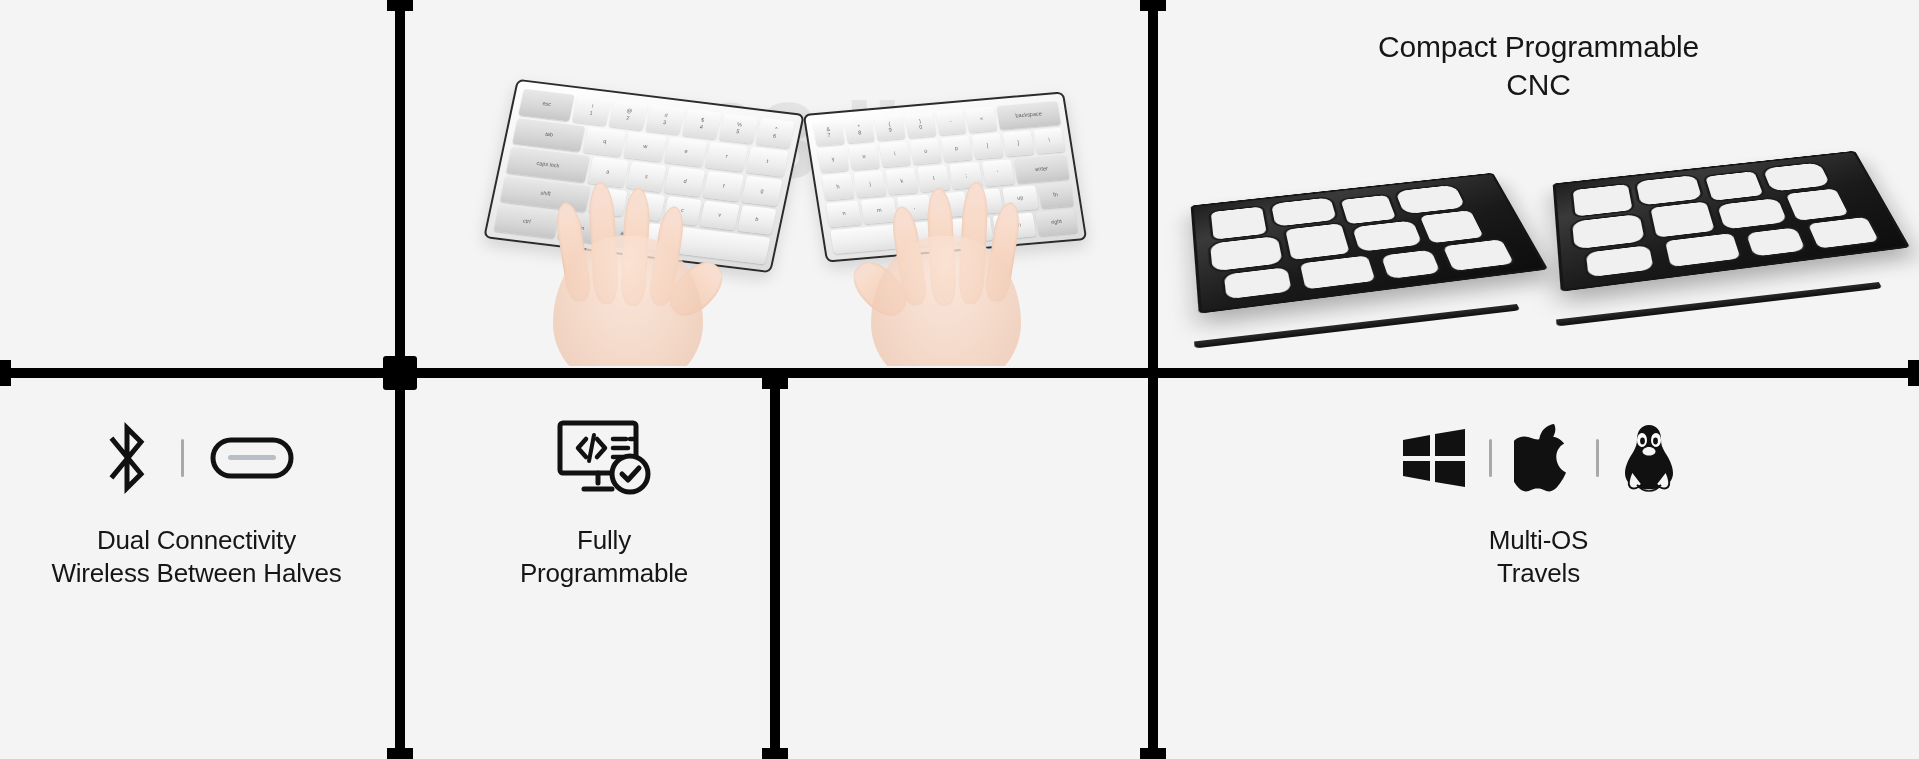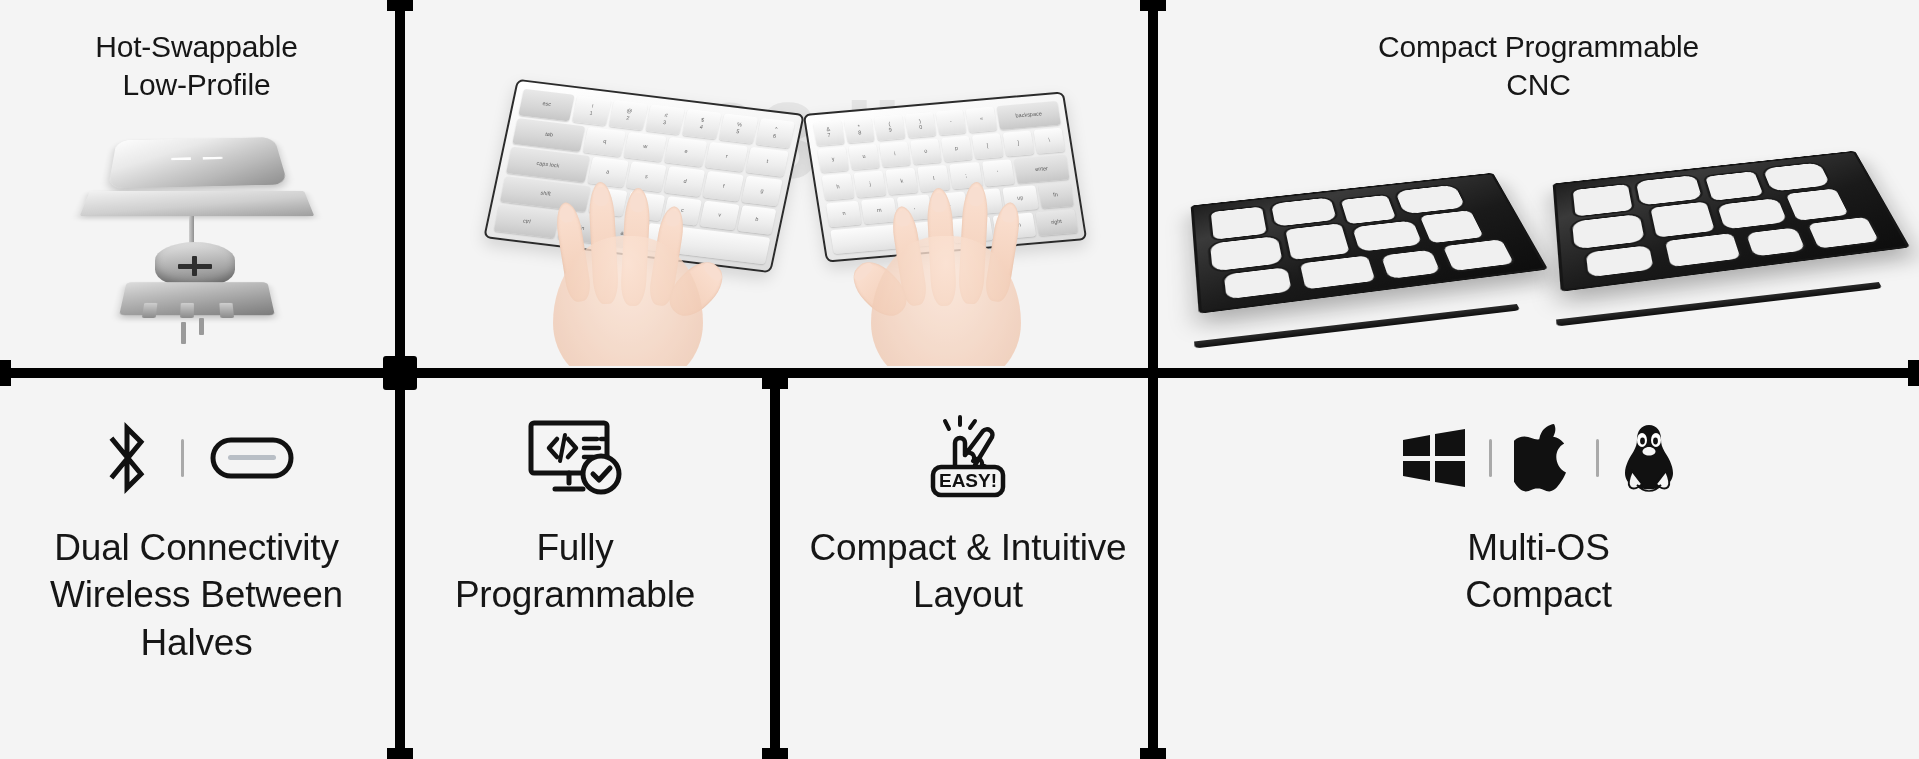--- a/index.html
+++ b/index.html
@@ -13,21 +13,21 @@
 
   
   .cell { position:absolute; overflow:hidden; }
   .title {
     position:absolute; left:0; right:0; text-align:center;
     font-size:30px; line-height:1.28; font-weight:400;
     letter-spacing:-0.2px; color:#161616; white-space:pre-line; z-index:6;
   }
   .caption {
     position:absolute; left:0; right:0; text-align:center;
-    font-size:37px; line-height:1.28; font-weight:400;
+    font-size:26px; line-height:1.28; font-weight:400;
     letter-spacing:-0.2px; color:#161616; white-space:pre-line; z-index:6;
   }
 
   
   .divh { position:absolute; background:#000; z-index:20; }
   .divv { position:absolute; background:#000; z-index:20; }
   .cap  { position:absolute; background:#000; z-index:21; }
   .junc { position:absolute; background:#000; z-index:22; }
   .junc:before, .junc:after{
     content:""; position:absolute; background:#000;
@@ -163,39 +163,20 @@
     align-items:center; justify-content:center; gap:26px; z-index:6;
   }
   .vsep{ width:3px; height:38px; background:#a9a9a9; border-radius:2px; }
   .ico svg{ display:block; }
 </style>
 </head>
 <body>
 
 <div id="grid">
 
-  <div class="cell" style="left:0;top:0;width:393px;height:366px;">
-    <div class="title" style="top:28px;">Hot-Swappable
-Low-Profile</div>
-    <div class="switch-art">
-      <div class="kc-top"></div>
-      <div class="kc-plate"></div>
-      <div class="kc-stem"></div>
-      <div class="sw-cyl">
-        <div class="sw-cross"></div>
-      </div>
-      <div class="sw-base">
-        <i style="left:22px;"></i>
-          <i style="left:58px;"></i>
-          <i style="left:96px;"></i>
-      </div>
-      <div class="pin" style="left:104px;top:204px;"></div>
-      <div class="pin" style="left:122px;top:200px;height:17px;"></div>
-    </div>
-  </div>
 
   <div class="cell" style="left:409px;top:0;width:740px;height:366px;">
     <div class="watermark" style="left:205px;top:78px;">0.93 lbs</div>
 
     <div class="kb" style="left:90px;top:95px;width:290px;height:162px;transform:rotate(7deg) skewX(-5deg);">
       <div class="kb-body"></div>
       <div class="keys">
         <div class="krow">
           <div class="key mod w15">esc</div>
           <div class="key">
@@ -414,55 +395,39 @@
         <svg width="84" height="42" viewBox="0 0 84 42">
           <rect x="3" y="3" width="78" height="36" rx="18" ry="18" fill="none" stroke="#111" stroke-width="5"></rect>
           <rect x="18" y="18" width="48" height="5" rx="2.5" fill="#b9bfc6"></rect>
         </svg>
       </span>
     </div>
     <div class="caption" style="top:146px;">Dual Connectivity
 Wireless Between Halves</div>
   </div>
 
-  <div class="cell" style="left:392px;top:378px;width:366px;height:381px;">
+  <div class="cell" style="left:421px;top:378px;width:366px;height:381px;">
     <div class="iconrow" style="top:40px;height:80px;">
       <span class="ico">
         <svg width="96" height="78" viewBox="0 0 96 78">
           <rect x="4" y="4" width="76" height="50" rx="3" fill="none" stroke="#111" stroke-width="5"></rect>
           <path d="M30 20 L22 29 L30 38" fill="none" stroke="#111" stroke-width="4.5" stroke-linecap="round" stroke-linejoin="round"></path>
           <path d="M41 20 L49 29 L41 38" fill="none" stroke="#111" stroke-width="4.5" stroke-linecap="round" stroke-linejoin="round"></path>
           <path d="M33 42 L38 16" fill="none" stroke="#111" stroke-width="4" stroke-linecap="round"></path>
           <path d="M57 20 H70 M74 20 H78 M57 29 H72 M57 38 H66" stroke="#111" stroke-width="4.5" stroke-linecap="round"></path>
           <path d="M42 54 V64 M28 70 H56" stroke="#111" stroke-width="5" stroke-linecap="round"></path>
           <circle cx="74" cy="55" r="18" fill="#f4f4f4" stroke="#111" stroke-width="5"></circle>
           <path d="M66 55 L72 61 L83 49" fill="none" stroke="#111" stroke-width="5" stroke-linecap="round" stroke-linejoin="round"></path>
         </svg>
       </span>
     </div>
     <div class="caption" style="top:146px;">Fully
 Programmable</div>
   </div>
 
-  <div class="cell" style="left:785px;top:378px;width:366px;height:381px;">
-    <div class="iconrow" style="top:36px;height:86px;">
-      <span class="ico">
-        <svg width="86" height="84" viewBox="0 0 86 84">
-          <path d="M24 14 L20 6 M35 10 L35 2 M45 13 L50 6" stroke="#111" stroke-width="4" stroke-linecap="round"></path>
-          <path d="M30 50 L30 28 a5 5 0 0 1 10 0 L40 40 L58 16
-                   a5.5 5.5 0 0 1 9 6 L50 50" fill="#f4f4f4" stroke="#111" stroke-width="4.5" stroke-linejoin="round" stroke-linecap="round"></path>
-          <path d="M40 40 a5 5 0 0 1 9 4 M48 46 a5 5 0 0 1 9 4 M55 52 a5 5 0 0 1 8 5" fill="none" stroke="#111" stroke-width="4.2" stroke-linecap="round"></path>
-          <rect x="8" y="52" width="70" height="28" rx="8" fill="#f4f4f4" stroke="#111" stroke-width="4.5"></rect>
-          <text x="43" y="72" text-anchor="middle" font-family="Liberation Sans, sans-serif" font-size="19" font-weight="700" fill="#111">EASY!</text>
-        </svg>
-      </span>
-    </div>
-    <div class="caption" style="top:146px;">Compact &amp; Intuitive
-Layout</div>
-  </div>
 
   <div class="cell" style="left:1158px;top:378px;width:761px;height:381px;">
     <div class="iconrow" style="top:42px;height:76px;gap:22px;">
       <span class="ico">
         <svg width="66" height="60" viewBox="0 0 66 60">
           <path d="M2 12 L29 7 L29 28 L2 28 Z" fill="#111"></path>
           <path d="M34 6 L64 1 L64 28 L34 28 Z" fill="#111"></path>
           <path d="M2 33 L29 33 L29 53 L2 48 Z" fill="#111"></path>
           <path d="M34 33 L64 33 L64 59 L34 54 Z" fill="#111"></path>
         </svg>
@@ -491,21 +456,21 @@
           <ellipse cx="34.5" cy="18" rx="2.4" ry="3.4" fill="#111"></ellipse>
           <path d="M28 24 c-4 0 -6.5 2.5 -6.5 4.5 0 2 2.5 4 6.5 4
                    s6.5 -2 6.5 -4 C34.5 26.5 32 24 28 24 Z" fill="#f4f4f4"></path>
           <path d="M11 48 c-3 7 -5 13 -2 16 3 3 9 1 12 -3 Z" fill="#f4f4f4" stroke="#111" stroke-width="2"></path>
           <path d="M45 48 c3 7 5 13 2 16 -3 3 -9 1 -12 -3 Z" fill="#f4f4f4" stroke="#111" stroke-width="2"></path>
           <path d="M16 62 c4 5 8 6 12 6 s8 -1 12 -6 c-4 3 -8 3.5 -12 3.5 S20 65 16 62 Z" fill="#f4f4f4" stroke="#111" stroke-width="1.6"></path>
         </svg>
       </span>
     </div>
     <div class="caption" style="top:146px;">Multi-OS
-Compact</div>
+Travels</div>
   </div>
 
   <div class="divh" style="left:0;top:368px;width:1919px;height:10px;"></div>
   <div class="cap" style="left:0;top:360px;width:11px;height:26px;"></div>
   <div class="cap" style="left:1908px;top:360px;width:11px;height:26px;"></div>
 
   <div class="divv" style="left:395px;top:0;width:10px;height:368px;"></div>
   <div class="cap" style="left:387px;top:0;width:26px;height:11px;"></div>
   <div class="junc" style="left:383px;top:356px;width:34px;height:34px;border-radius:3px;"></div>
 

